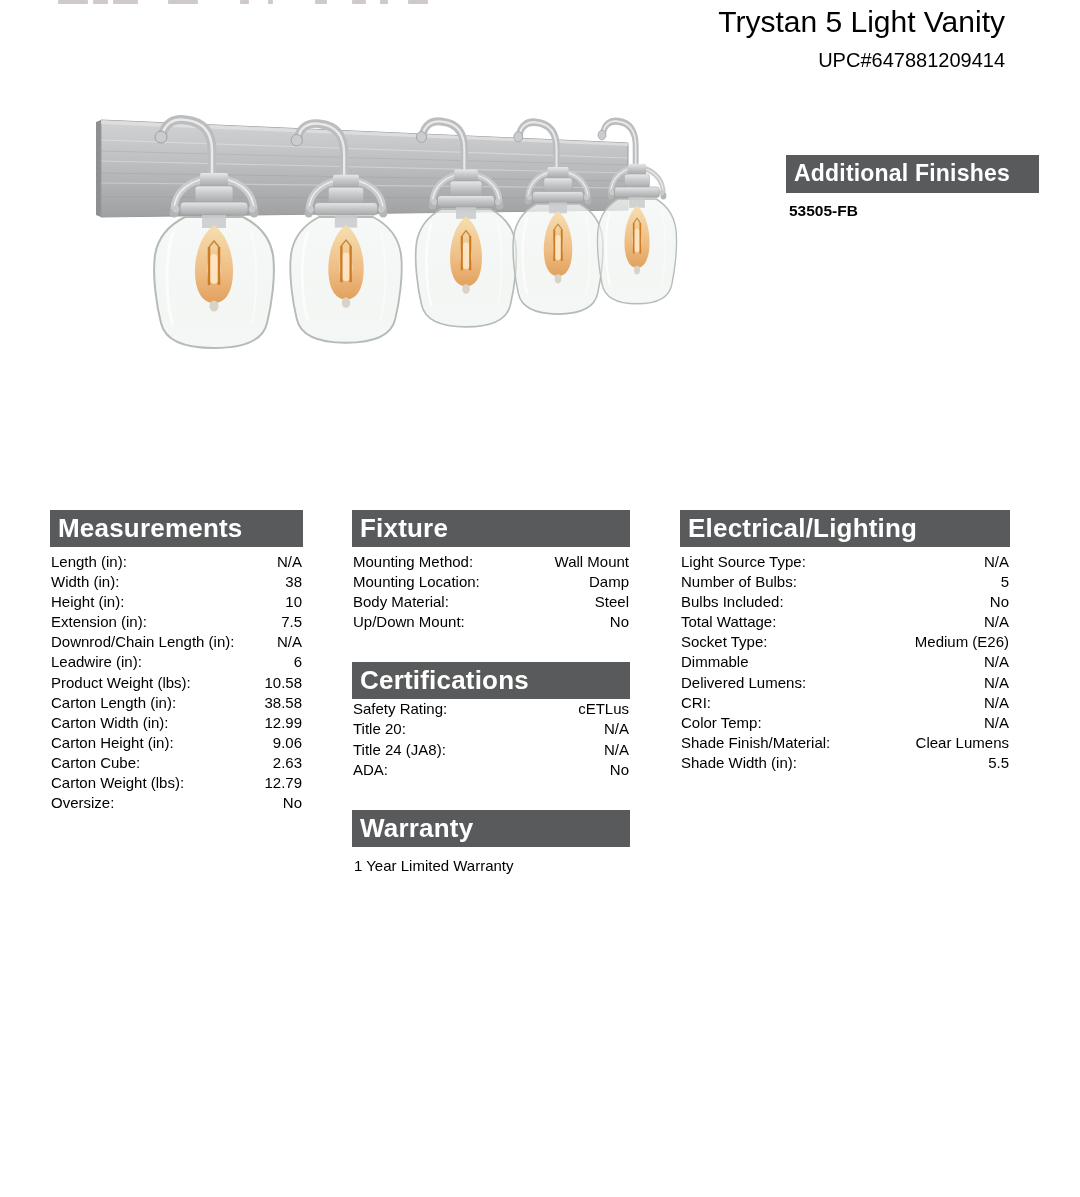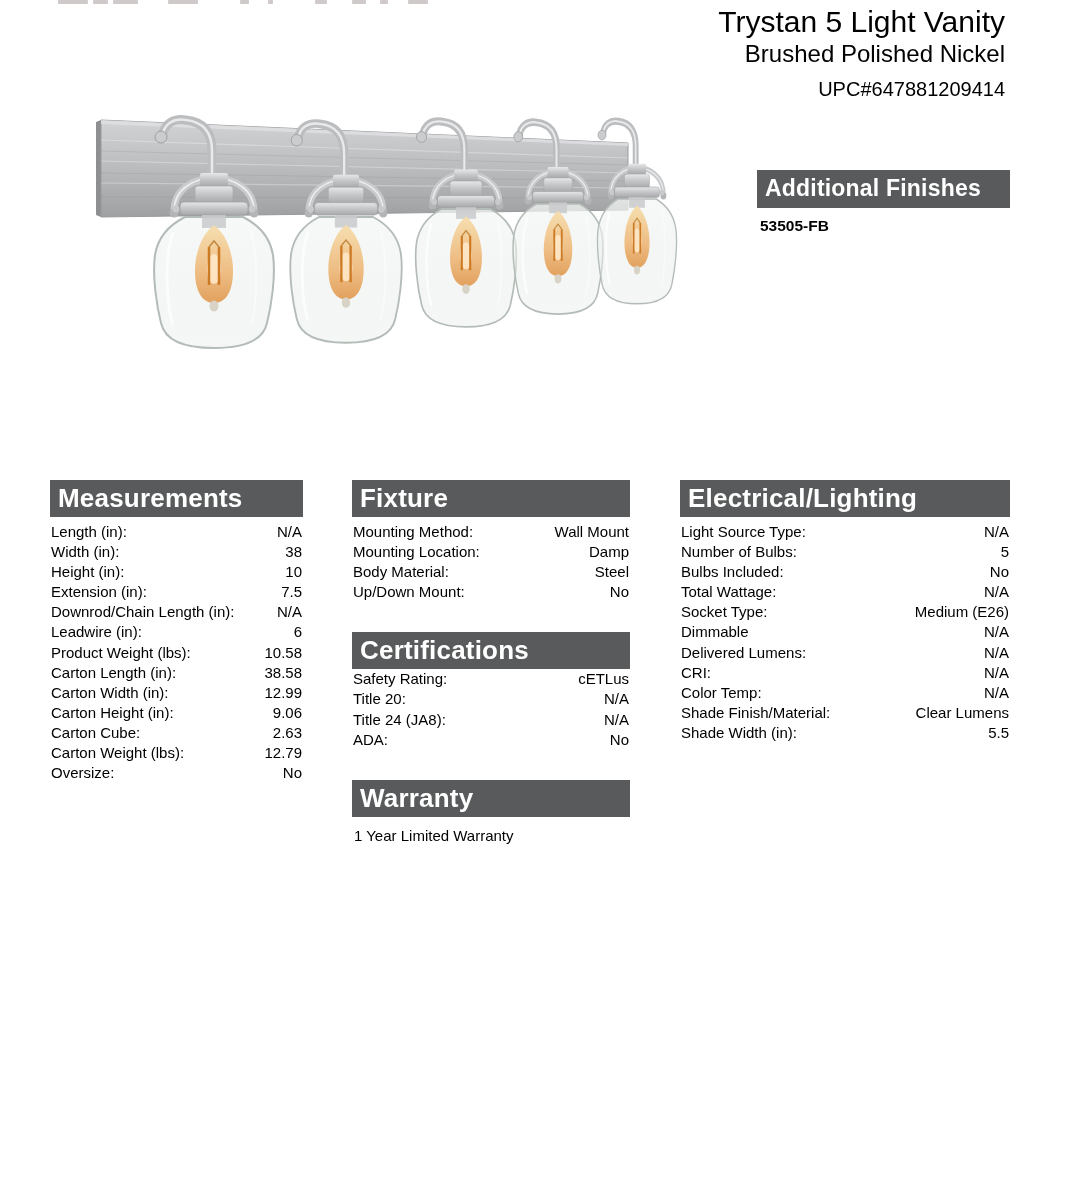--- a/index.html
+++ b/index.html
@@ -13,33 +13,33 @@
   .top-fragments { position:absolute; left:58px; top:0; height:5px; width:420px; }
   .top-fragments i { position:absolute; top:0; height:4px; background:#cfc9c9; border-radius:1px; }
 
   
   .title-block { position:absolute; top:5px; right:75px; text-align:right; }
   .product-name  { font-size:30px; line-height:34px; }
   .product-finish{ font-size:24px; line-height:29px; }
   .product-upc   { font-size:20px; line-height:24px; margin-top:9px; }
 
   
-  .af { position:absolute; left:757px; top:155px; width:253px;margin-top:15px; }
+  .af { position:absolute; left:786px; top:155px; width:253px; }
   .af-sku { font-size:15.5px; font-weight:bold; margin-top:9px; padding-left:3px; }
 
   
   .section-header {
     background:#595a5b; color:#fff; font-weight:bold;
     font-size:26px; line-height:30px; padding:3px 8px 4px; letter-spacing:.2px;
     white-space:nowrap; overflow:hidden;
   }
   .af .section-header { font-size:23px; line-height:29px; padding:4px 8px 5px; }
 
   
-  .col  { position:absolute; top:480px; }
+  .col  { position:absolute; top:510px; }
   .col1 { left:50px;  width:253px; }
   .col2 { left:352px; width:278px; }
   .col3 { left:680px; width:330px; }
 
   .spec-rows { margin-top:5px; }
   .spec-row {
     display:flex; justify-content:space-between; align-items:baseline;
     font-size:15px; line-height:20.1px; padding:0 1px;
   }
   .spec-label { text-align:left; white-space:nowrap; }
@@ -65,21 +65,20 @@
     <i style="left:182px;width:9px"></i>
       <i style="left:210px;width:5px"></i>
     <i style="left:257px;width:12px"></i>
       <i style="left:294px;width:14px"></i>
     <i style="left:322px;width:8px"></i>
       <i style="left:350px;width:20px"></i>
   </div>
 
   <div class="title-block">
     <div class="product-name">Trystan 5 Light Vanity</div>
-    <div class="product-finish">Brushed Polished Nickel</div>
     <div class="product-upc">UPC#647881209414</div>
   </div>
 
   <svg class="product-image" width="620" height="270" viewBox="0 0 620 270" role="img" aria-label="Trystan 5 light vanity fixture: brushed nickel backplate, five curved arms with clear glass shades and amber filament bulbs">
     <defs>
       <linearGradient id="plateGrad" x1="0" y1="0" x2="0" y2="1">
         <stop offset="0" stop-color="#d2d3d5"></stop>
         <stop offset="0.45" stop-color="#bdbec0"></stop>
         <stop offset="1" stop-color="#9fa0a2"></stop>
       </linearGradient>

